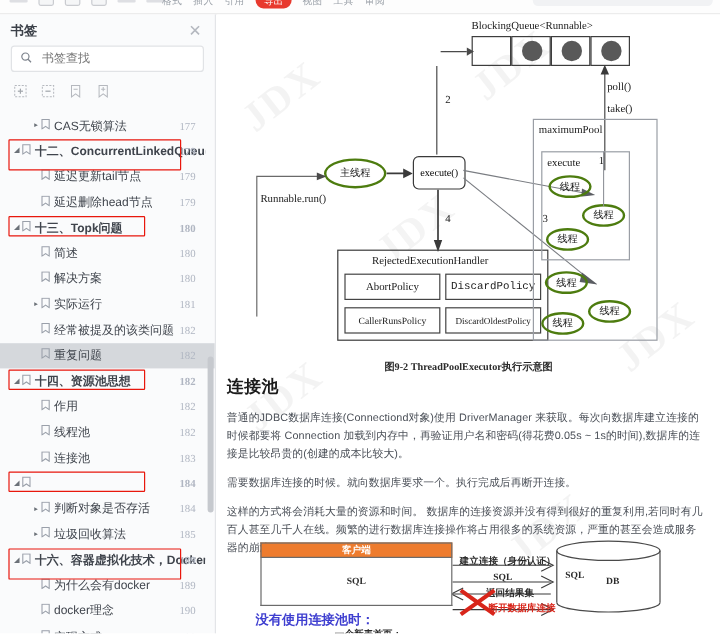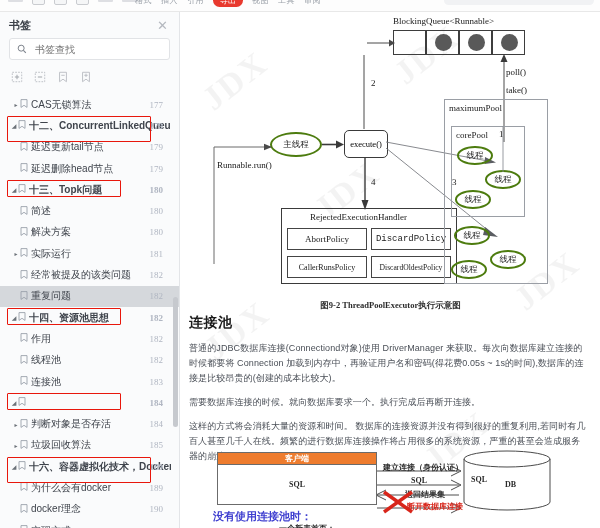--- a/index.html
+++ b/index.html
@@ -73,21 +73,21 @@
   .sb-row .arrow {
     width:8px; flex:0 0 8px; font-size:6px; color:#6b7178; text-align:center;
   }
   .sb-row .bk-ico { flex:0 0 auto; margin-right:3px; }
   .sb-row .lbl { overflow:hidden; text-overflow:clip; }
   .sb-row .pg {
     position:absolute; right:16px; font-size:9px; color:#b0b6c2;
     font-family:"Liberation Serif","DejaVu Serif",serif;
   }
   .sb-row.d0 { padding-left:10px; font-weight:bold; }
-  .sb-row.d1 { padding-left:12px; }
+  .sb-row.d1 { padding-left:26px; }
   .boxbase {
     position:absolute; border:1.6px solid #e8170c; pointer-events:none;
     border-radius:1px;
   }
   
   #sb-scroll {
     position:absolute; right:1px; top:285px; width:5px; height:130px;
     background:#c6c9ce; border-radius:3px;
   }
 
@@ -507,21 +507,21 @@
       <span class="dg-lbl" style="position:static; font-size:8px;">CallerRunsPolicy</span>
     </div>
     <div class="dg-box" style="left:190px; top:244px; width:80px; height:22px; display:flex; align-items:center; justify-content:center;">
       <span class="dg-lbl" style="position:static; font-size:7.6px;">DiscardOldestPolicy</span>
     </div>
 
     <div class="dg-box lt" style="left:263px; top:87px; width:104px; height:185px;"></div>
     <div class="dg-lbl" style="left:268px; top:91px;">maximumPool</div>
 
     <div class="dg-box lt" style="left:270px; top:114px; width:74px; height:91px;"></div>
-    <div class="dg-lbl" style="left:275px; top:118px;">corePool</div>
+    <div class="dg-lbl" style="left:275px; top:118px;">execute</div>
 
     <div class="dg-ell" style="left:276px; top:134px; width:36px; height:19px;">线程</div>
     <div class="dg-ell" style="left:304px; top:158px; width:36px; height:19px;">线程</div>
     <div class="dg-ell" style="left:274px; top:178px; width:36px; height:19px;">线程</div>
 
     <svg style="position:absolute;left:320px;top:114px;" width="4" height="46">
       <line x1="2" y1="0" x2="2" y2="46" stroke="#8d9096" stroke-width="0.9"></line>
     </svg>
 
     <div class="dg-ell" style="left:273px; top:214px; width:36px; height:19px;">线程</div>

